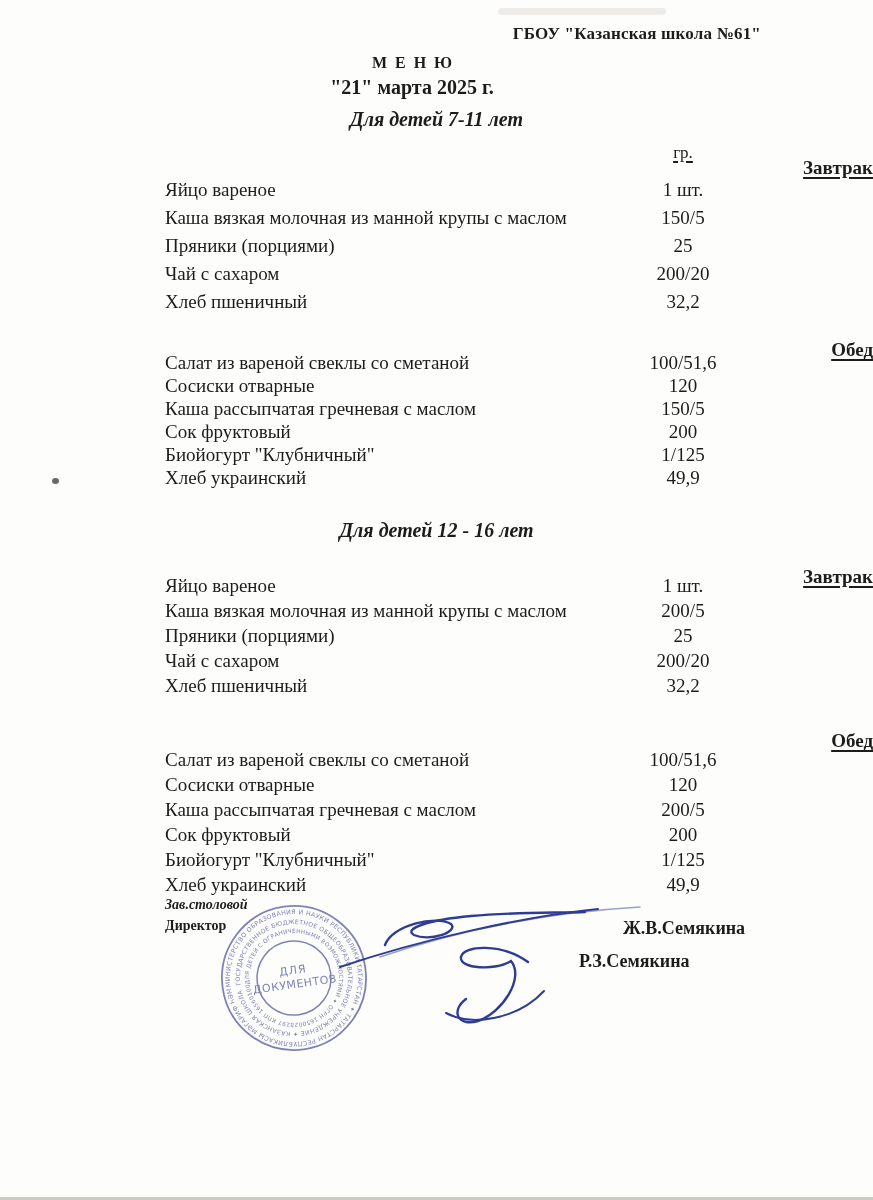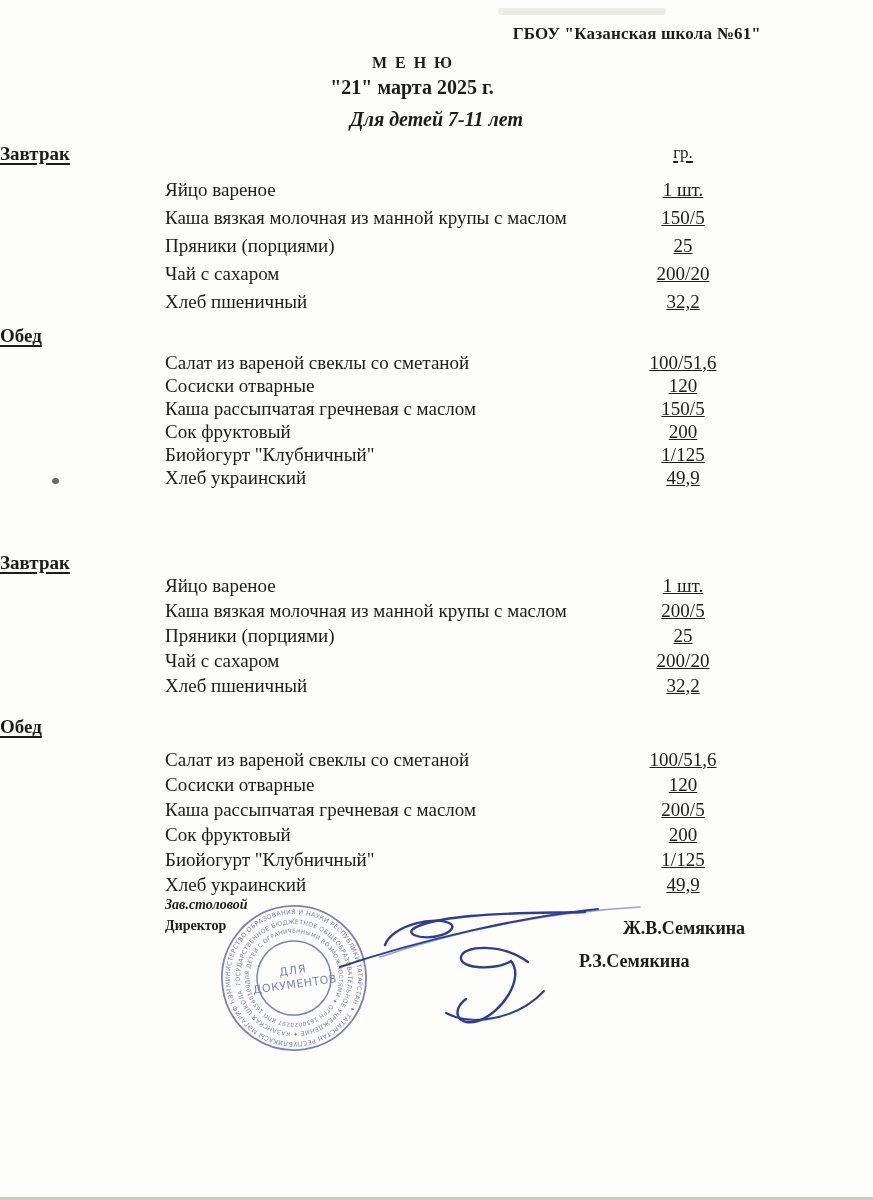--- a/index.html
+++ b/index.html
@@ -6,34 +6,34 @@
   .page{
     position:relative;width:873px;height:1200px;margin:0 auto;
     background:#fdfdfb;overflow:hidden;
     font-family:"Liberation Serif", serif;color:#1c1c1c;
   }
   .abs{position:absolute;}
   .org{top:24px;right:112px;font-size:17px;font-weight:bold;letter-spacing:.2px;}
   .menu-label{top:54px;left:7px;width:812px;text-align:center;font-size:16px;font-weight:bold;letter-spacing:2px;}
   .menu-date{top:76px;left:0;width:824px;text-align:center;font-size:20px;font-weight:bold;}
   .sec-title{left:0;width:873px;text-align:center;font-size:20px;font-weight:bold;font-style:italic;}
-  .meal-head{left:0;width:873px;text-align:left;font-size:19px;font-weight:bold;
-    text-decoration:underline;text-underline-offset:3px;text-decoration-thickness:2px;}
+  .meal-head{left:0;width:873px;text-align:right;font-size:19px;font-weight:bold;
+    text-decoration:underline;text-underline-offset:3px;text-decoration-thickness:2px;margin-top:14px;}
   .qty-head{left:623px;top:143px;width:120px;text-align:center;font-size:17px;font-weight:normal;
     text-decoration:underline;text-underline-offset:3px;text-decoration-thickness:2px;}
   #h-s1{top:108px;}
   #h-z1{top:143px;}
   #h-o1{top:325px;}
   #h-s2{top:519px;}
   #h-z2{top:552px;}
   #h-o2{top:716px;}
   .items{left:165px;width:708px;}
   .row{display:flex;align-items:center;}
   .dish{width:458px;font-size:19px;white-space:nowrap;}
-  .qty{width:120px;text-align:center;font-size:19px;text-decoration:underline;}
+  .qty{width:120px;text-align:center;font-size:19px;}
   #b1{top:176px;} #b1 .row{height:28px;}
   #l1{top:351px;} #l1 .row{height:23px;}
   #b2{top:573px;} #b2 .row{height:25px;}
   #l2{top:747px;} #l2 .row{height:25px;}
   .role{left:165px;font-size:14px;font-weight:bold;}
   #role-0{top:918px;} #role-1{top:897px;font-style:italic;}
   .sig-name{font-size:18px;font-weight:bold;}
   #name-0{left:575px;top:918px;margin-left:48px;} #name-1{left:579px;top:951px;}
   .stamp{left:206px;top:890px;width:176px;height:176px;opacity:.82;transform:rotate(-8deg);}
   .stamp text{font-family:"DejaVu Sans", sans-serif;}
@@ -105,20 +105,21 @@
       <span class="qty">1/125</span>
     </div>
     <div class="row">
       <span class="dish">Хлеб украинский</span>
       <span class="qty">49,9</span>
     </div>
   </div>
 
   <div class="abs speck"></div>
 
+  <div class="abs sec-title" id="h-s2">Для детей 12 - 16 лет</div>
 
   <div class="abs meal-head" id="h-z2">Завтрак</div>
 
   <div class="abs items" id="b2">
     <div class="row">
       <span class="dish">Яйцо вареное</span>
       <span class="qty">1 шт.</span>
     </div>
     <div class="row">
       <span class="dish">Каша вязкая молочная из манной крупы с маслом</span>

